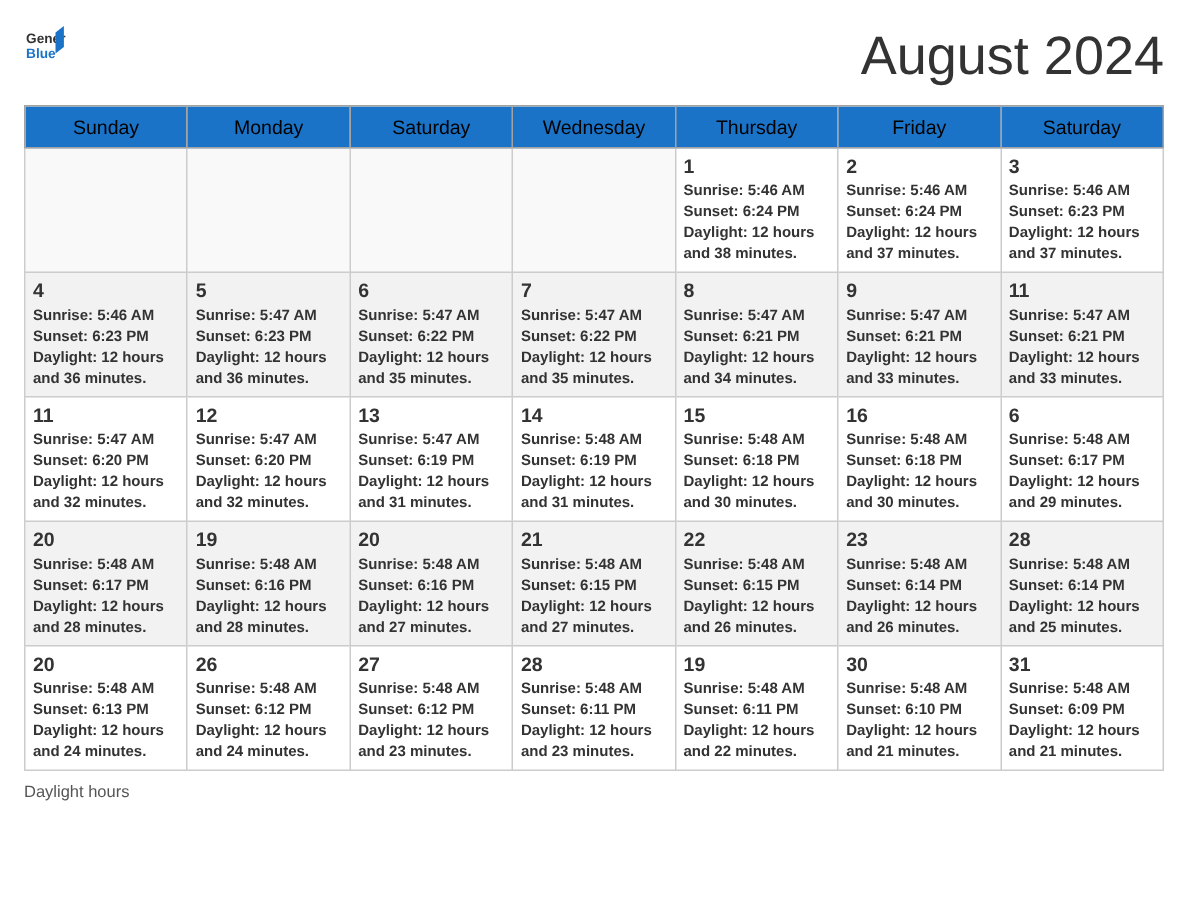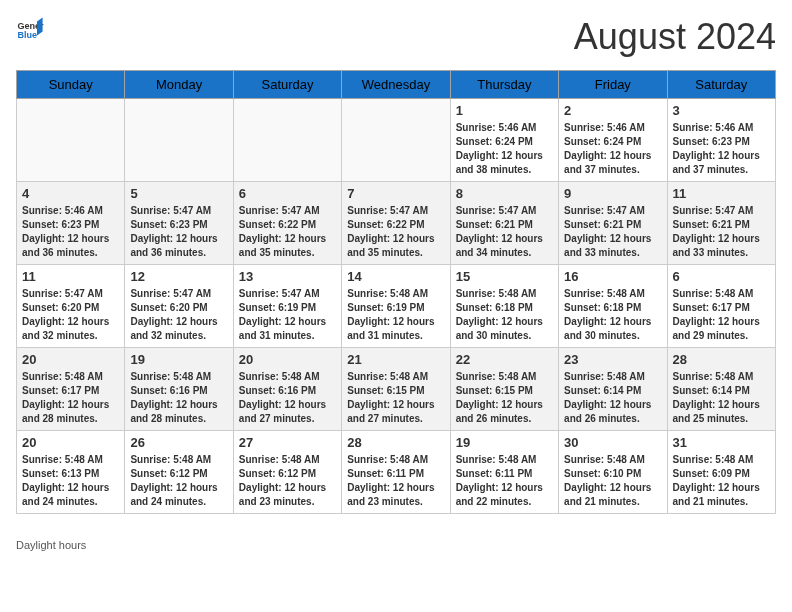--- a/index.html
+++ b/index.html
@@ -69,21 +69,21 @@
       margin-bottom: 3px;
       display: block;
     }
     .day-info {
       font-size: 10px;
       line-height: 1.4;
       color: #333;
       font-weight: bold;
     }
     .footer-note {
-      margin-top: 25px;
+      margin-top: 8px;
       font-size: 11px;
       color: #555;
       text-align: left;
     }
     tr:nth-child(odd) td {
       background-color: #ffffff;
     }
     tr:nth-child(even) td {
       background-color: #f2f2f2;
     }

